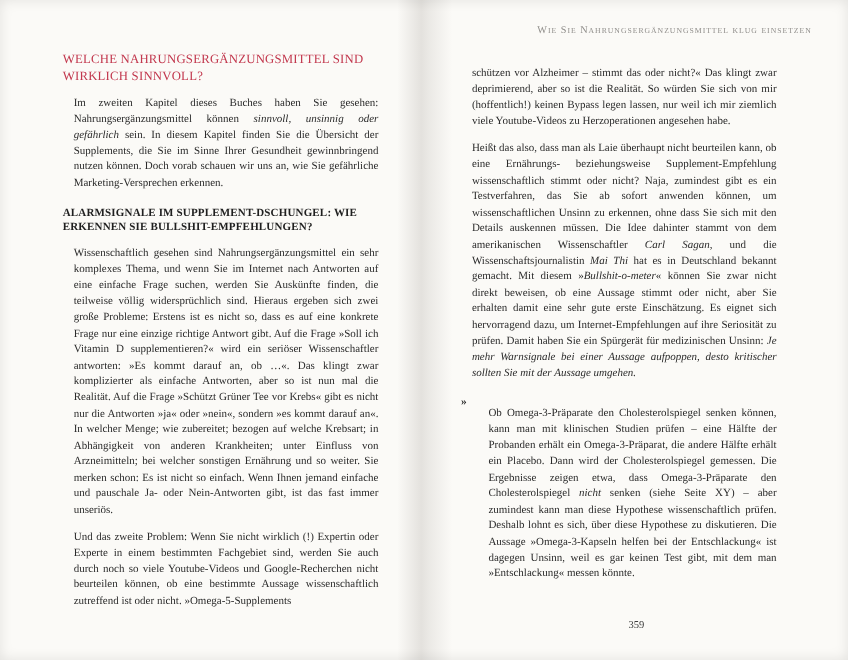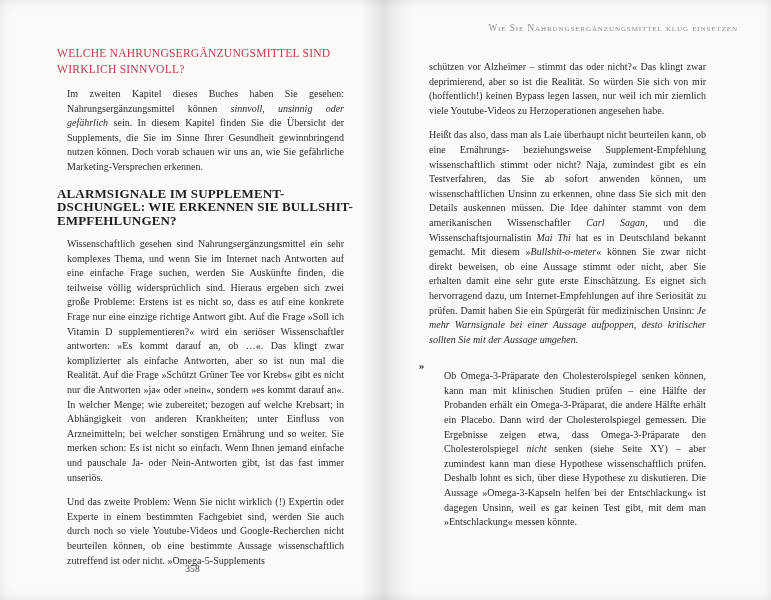--- a/index.html
+++ b/index.html
@@ -52,21 +52,21 @@
   .chapter-heading {
     margin: 0 0 10px 0;
     font-size: 11.6px;
     line-height: 15.5px;
     font-weight: normal;
     letter-spacing: 0.2px;
     color: var(--heading-color, #c2384e);
   }
   .sub-heading {
     margin: 12px 0 10px 0;
-    font-size: 13px;
+    font-size: 10px;
     line-height: 13.5px;
     font-weight: bold;
     letter-spacing: 0.15px;
     color: #1f1f1f;
   }
   .running-header {
     position: absolute;
     top: 23px; right: 33px;
     font-size: 9.3px;
     letter-spacing: 0.9px;
@@ -96,31 +96,31 @@
 <div class="spread">
 
   <div class="page page-left">
     <div class="col">
       <h1 class="chapter-heading">WELCHE NAHRUNGSERGÄNZUNGSMITTEL SIND WIRKLICH SINNVOLL?</h1>
       <p class="body"><span>Im zweiten Kapitel dieses Buches haben Sie gesehen: Nahrungsergänzungsmittel können </span><span class="i">sinnvoll, unsinnig oder gefährlich</span><span> sein. In diesem Kapitel finden Sie die Übersicht der Supplements, die Sie im Sinne Ihrer Gesundheit gewinnbringend nutzen können. Doch vorab schauen wir uns an, wie Sie gefährliche Marketing-Versprechen erkennen.</span></p>
       <h2 class="sub-heading">ALARMSIGNALE IM SUPPLEMENT-DSCHUNGEL: WIE ERKENNEN SIE BULLSHIT-EMPFEHLUNGEN?</h2>
       <p class="body"><span>Wissenschaftlich gesehen sind Nahrungsergänzungsmittel ein sehr komplexes Thema, und wenn Sie im Internet nach Antworten auf eine einfache Frage suchen, werden Sie Auskünfte finden, die teilweise völlig widersprüchlich sind. Hieraus ergeben sich zwei große Probleme: Erstens ist es nicht so, dass es auf eine konkrete Frage nur eine einzige richtige Antwort gibt. Auf die Frage »Soll ich Vitamin D supplementieren?« wird ein seriöser Wissenschaftler antworten: »Es kommt darauf an, ob …«. Das klingt zwar komplizierter als einfache Antworten, aber so ist nun mal die Realität. Auf die Frage »Schützt Grüner Tee vor Krebs« gibt es nicht nur die Antworten »ja« oder »nein«, sondern »es kommt darauf an«. In welcher Menge; wie zubereitet; bezogen auf welche Krebsart; in Abhängigkeit von anderen Krankheiten; unter Einfluss von Arzneimitteln; bei welcher sonstigen Ernährung und so weiter. Sie merken schon: Es ist nicht so einfach. Wenn Ihnen jemand einfache und pauschale Ja- oder Nein-Antworten gibt, ist das fast immer unseriös.</span></p>
       <p class="body"><span>Und das zweite Problem: Wenn Sie nicht wirklich (!) Expertin oder Experte in einem bestimmten Fachgebiet sind, werden Sie auch durch noch so viele Youtube-Videos und Google-Recherchen nicht beurteilen können, ob eine bestimmte Aussage wissenschaftlich zutreffend ist oder nicht. »Omega-5-Supplements</span></p>
     </div>
-    <div class="page-number">358</div>
   </div>
 
   <div class="page page-right">
     <div class="running-header">Wie Sie Nahrungsergänzungsmittel klug einsetzen</div>
     <div class="col">
       <p class="body"><span>schützen vor Alzheimer – stimmt das oder nicht?« Das klingt zwar deprimierend, aber so ist die Realität. So würden Sie sich von mir (hoffentlich!) keinen Bypass legen lassen, nur weil ich mir ziemlich viele Youtube-Videos zu Herzoperationen angesehen habe.</span></p>
       <p class="body"><span>Heißt das also, dass man als Laie überhaupt nicht beurteilen kann, ob eine Ernährungs- beziehungsweise Supplement-Empfehlung wissenschaftlich stimmt oder nicht? Naja, zumindest gibt es ein Testverfahren, das Sie ab sofort anwenden können, um wissenschaftlichen Unsinn zu erkennen, ohne dass Sie sich mit den Details auskennen müssen. Die Idee dahinter stammt von dem amerikanischen Wissenschaftler </span><span class="i">Carl Sagan</span><span>, und die Wissenschaftsjournalistin </span><span class="i">Mai Thi</span><span> hat es in Deutschland bekannt gemacht. Mit diesem »</span><span class="i">Bullshit-o-meter</span><span>« können Sie zwar nicht direkt beweisen, ob eine Aussage stimmt oder nicht, aber Sie erhalten damit eine sehr gute erste Einschätzung. Es eignet sich hervorragend dazu, um Internet-Empfehlungen auf ihre Seriosität zu prüfen. Damit haben Sie ein Spürgerät für medizinischen Unsinn: </span><span class="i">Je mehr Warnsignale bei einer Aussage aufpoppen, desto kritischer sollten Sie mit der Aussage umgehen.</span></p>
       <div class="bullet">
         <span class="bullet-marker">»</span>
         <div class="bullet-content">
           <p class="body"><span>Ob Omega-3-Präparate den Cholesterolspiegel senken können, kann man mit klinischen Studien prüfen – eine Hälfte der Probanden erhält ein Omega-3-Präparat, die andere Hälfte erhält ein Placebo. Dann wird der Cholesterolspiegel gemessen. Die Ergebnisse zeigen etwa, dass Omega-3-Präparate den Cholesterolspiegel </span><span class="i">nicht</span><span> senken (siehe Seite XY) – aber zumindest kann man diese Hypothese wissenschaftlich prüfen. Deshalb lohnt es sich, über diese Hypothese zu diskutieren. Die Aussage »Omega-3-Kapseln helfen bei der Entschlackung« ist dagegen Unsinn, weil es gar keinen Test gibt, mit dem man »Entschlackung« messen könnte.</span></p>
         </div>
       </div>
     </div>
+    <div class="page-number">359</div>
   </div>
 
   <div class="gutter"></div>
 </div>
 
 </body></html>

